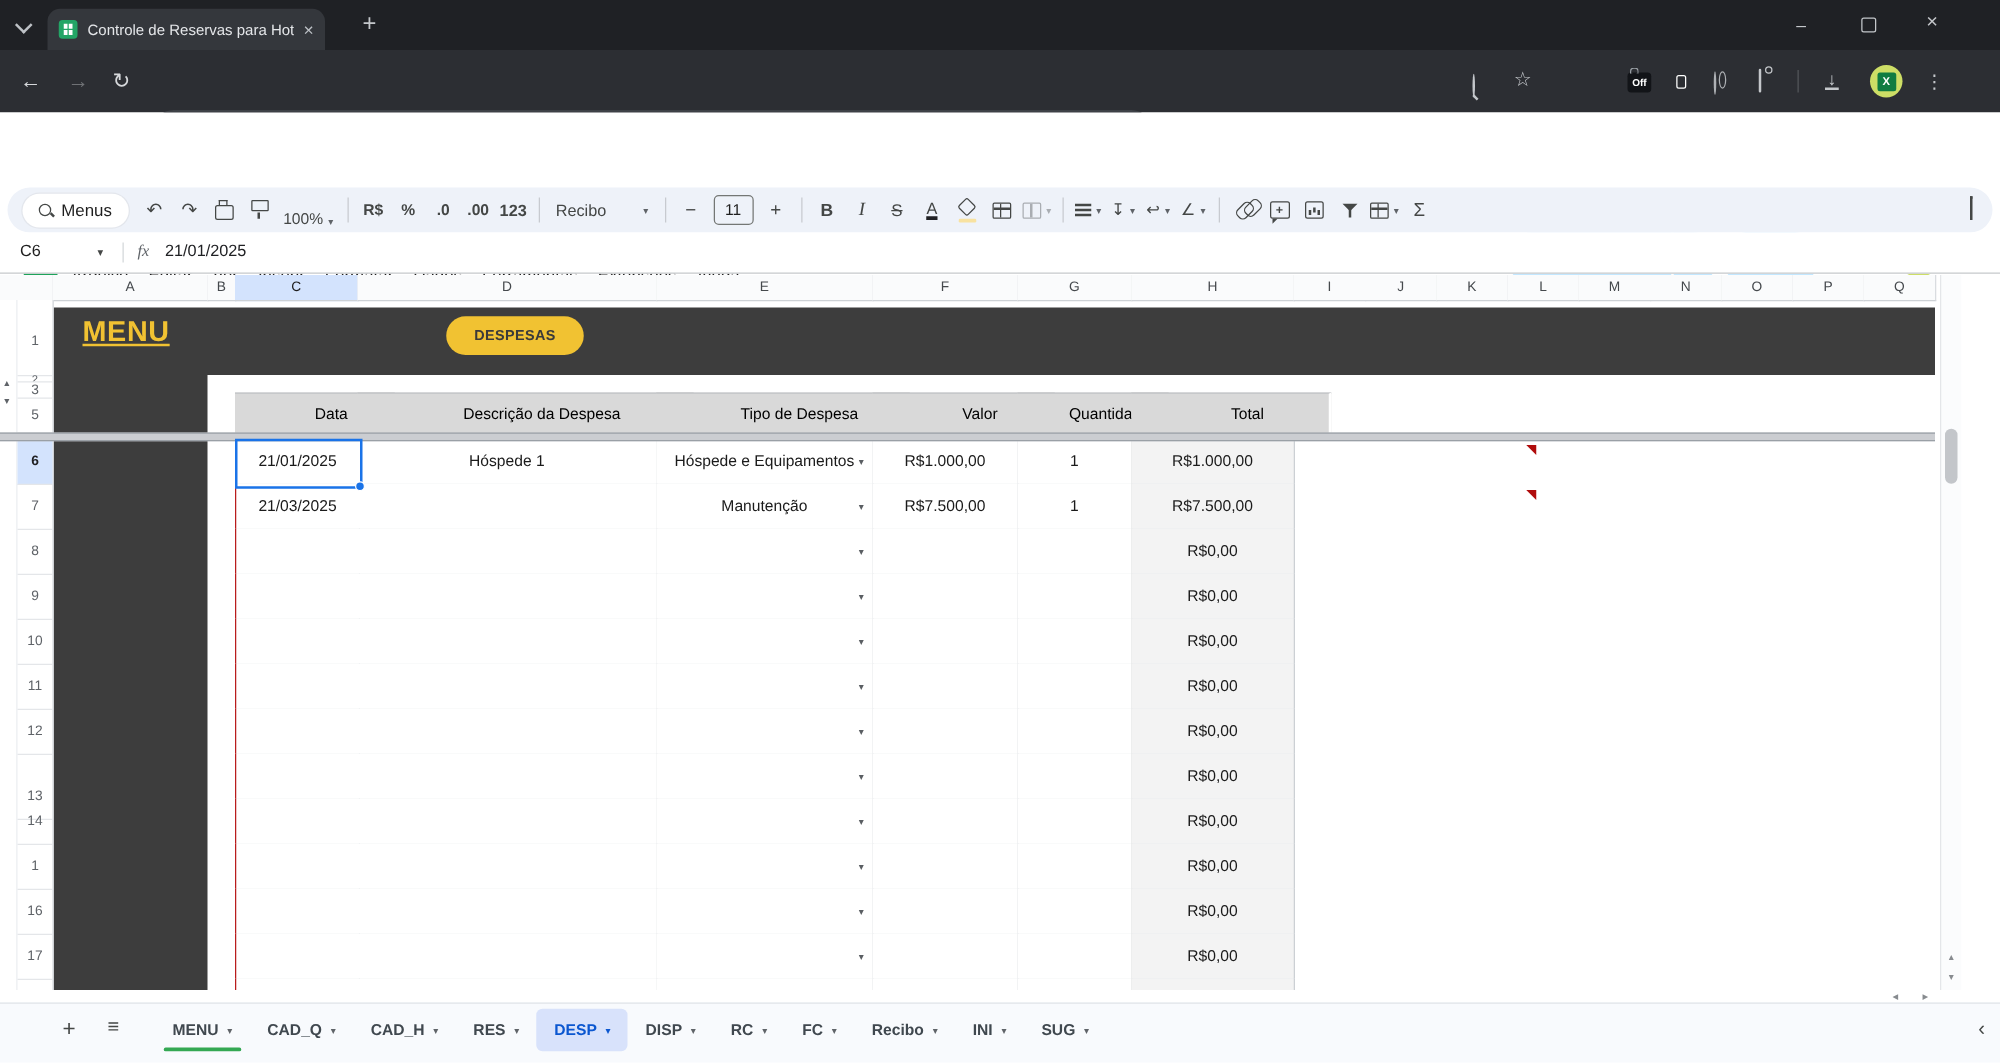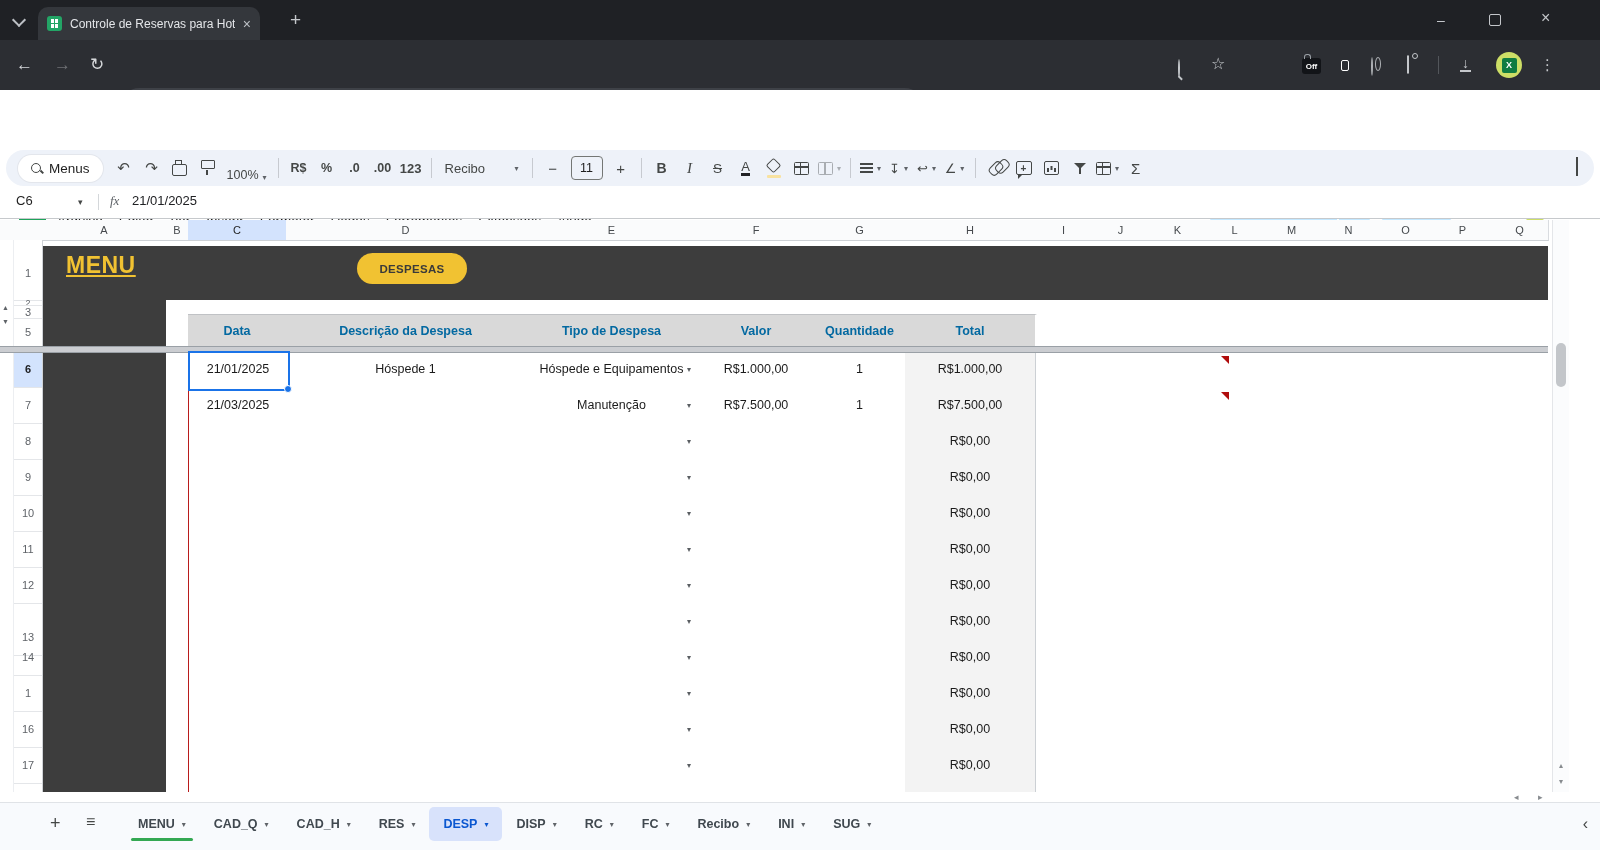--- a/index.html
+++ b/index.html
@@ -128,21 +128,21 @@
   .corner{position:absolute;left:0;top:0;width:42px;height:20px;background:#fafbfc;border-right:1px solid #d9dce0;border-bottom:1px solid #cdd1d5;}
   #row-gutter{position:absolute;left:0;top:20px;width:42px;height:552px;background:#fff;border-right:1px solid #d0d3d7;}
   #row-gutter::before{content:"";position:absolute;left:13px;top:0;bottom:0;width:1px;background:#eceef1;}
   .rowh{position:absolute;left:14px;width:28px;display:flex;align-items:center;justify-content:center;font-size:11px;color:#5f6368;border-bottom:1px solid #e4e6e9;overflow:hidden;}
   .rowh.sel{background:#d3e3fd;color:#202124;font-weight:bold;}
   .grpbtn{position:absolute;left:2px;font-size:7px;color:#5f6368;line-height:8px;}
   .dark-band{position:absolute;left:42px;top:26px;width:1506px;height:54px;background:#3d3d3d;}
   .dark-col{position:absolute;left:42px;top:80px;width:124px;height:492px;background:#3d3d3d;}
   .menu-banner{position:absolute;left:66px;top:32px;font-size:23px;font-weight:bold;color:#f1c232;text-decoration:underline;letter-spacing:.5px;}
   .despesas-btn{position:absolute;left:357px;top:33px;width:110px;height:31px;background:#f1c232;border-radius:16px;display:flex;align-items:center;justify-content:center;font-size:11.5px;font-weight:bold;color:#3a3a3a;letter-spacing:.3px;}
-  .thcell{position:absolute;top:94px;height:32px;background:#d9d9d9;border-right:2px solid #fff;border-top:1px solid #c0c2c5;border-bottom:1px solid #a9abae;display:flex;align-items:center;justify-content:center;font-weight:bold;font-size:12.5px;color:#0369a1;}
+  .thcell{position:absolute;top:94px;height:32px;background:#d9d9d9;border-right:2px solid #fff;border-top:1px solid #c0c2c5;border-bottom:1px solid #a9abae;display:flex;align-items:center;justify-content:center;font-weight:normal;font-size:12.5px;color:#000000;padding-left:28px;}
   .tcell{position:absolute;height:36px;background:#fff;border-right:1px solid #ccd0d4;border-bottom:1px solid #e0e3e7;display:flex;align-items:center;justify-content:center;font-size:12.5px;color:#1b1b1b;}
   .tcell.first{border-left:1px solid #b91c1c;}
   .tcell.total{background:#f3f3f3;}
   .dd{position:absolute;right:7px;top:14px;font-size:8px;color:#5a5e62;}
   .frozen-div{position:absolute;left:0;top:126px;width:1548px;height:5px;background:#cbcdd1;border-top:1px solid #9aa0a6;border-bottom:1px solid #9aa0a6;z-index:5;}
   .sel-overlay{position:absolute;left:188px;top:131px;width:98px;height:36px;border:2px solid #1a73e8;z-index:6;pointer-events:none;}
   .sel-overlay::after{content:"";position:absolute;right:-4px;bottom:-4px;width:6px;height:6px;background:#1a73e8;border:1px solid #fff;border-radius:50%;}
   .redmark{position:absolute;width:0;height:0;border-top:8px solid #b00c0c;border-left:8px solid transparent;z-index:4;}
   #vscroll{position:absolute;left:1552px;top:0;width:16px;height:572px;background:#fbfcfd;border-left:1px solid #e4e6e9;}
   .vthumb{position:absolute;left:3px;top:123px;width:10px;height:44px;border-radius:5px;background:#c3c6ca;}

